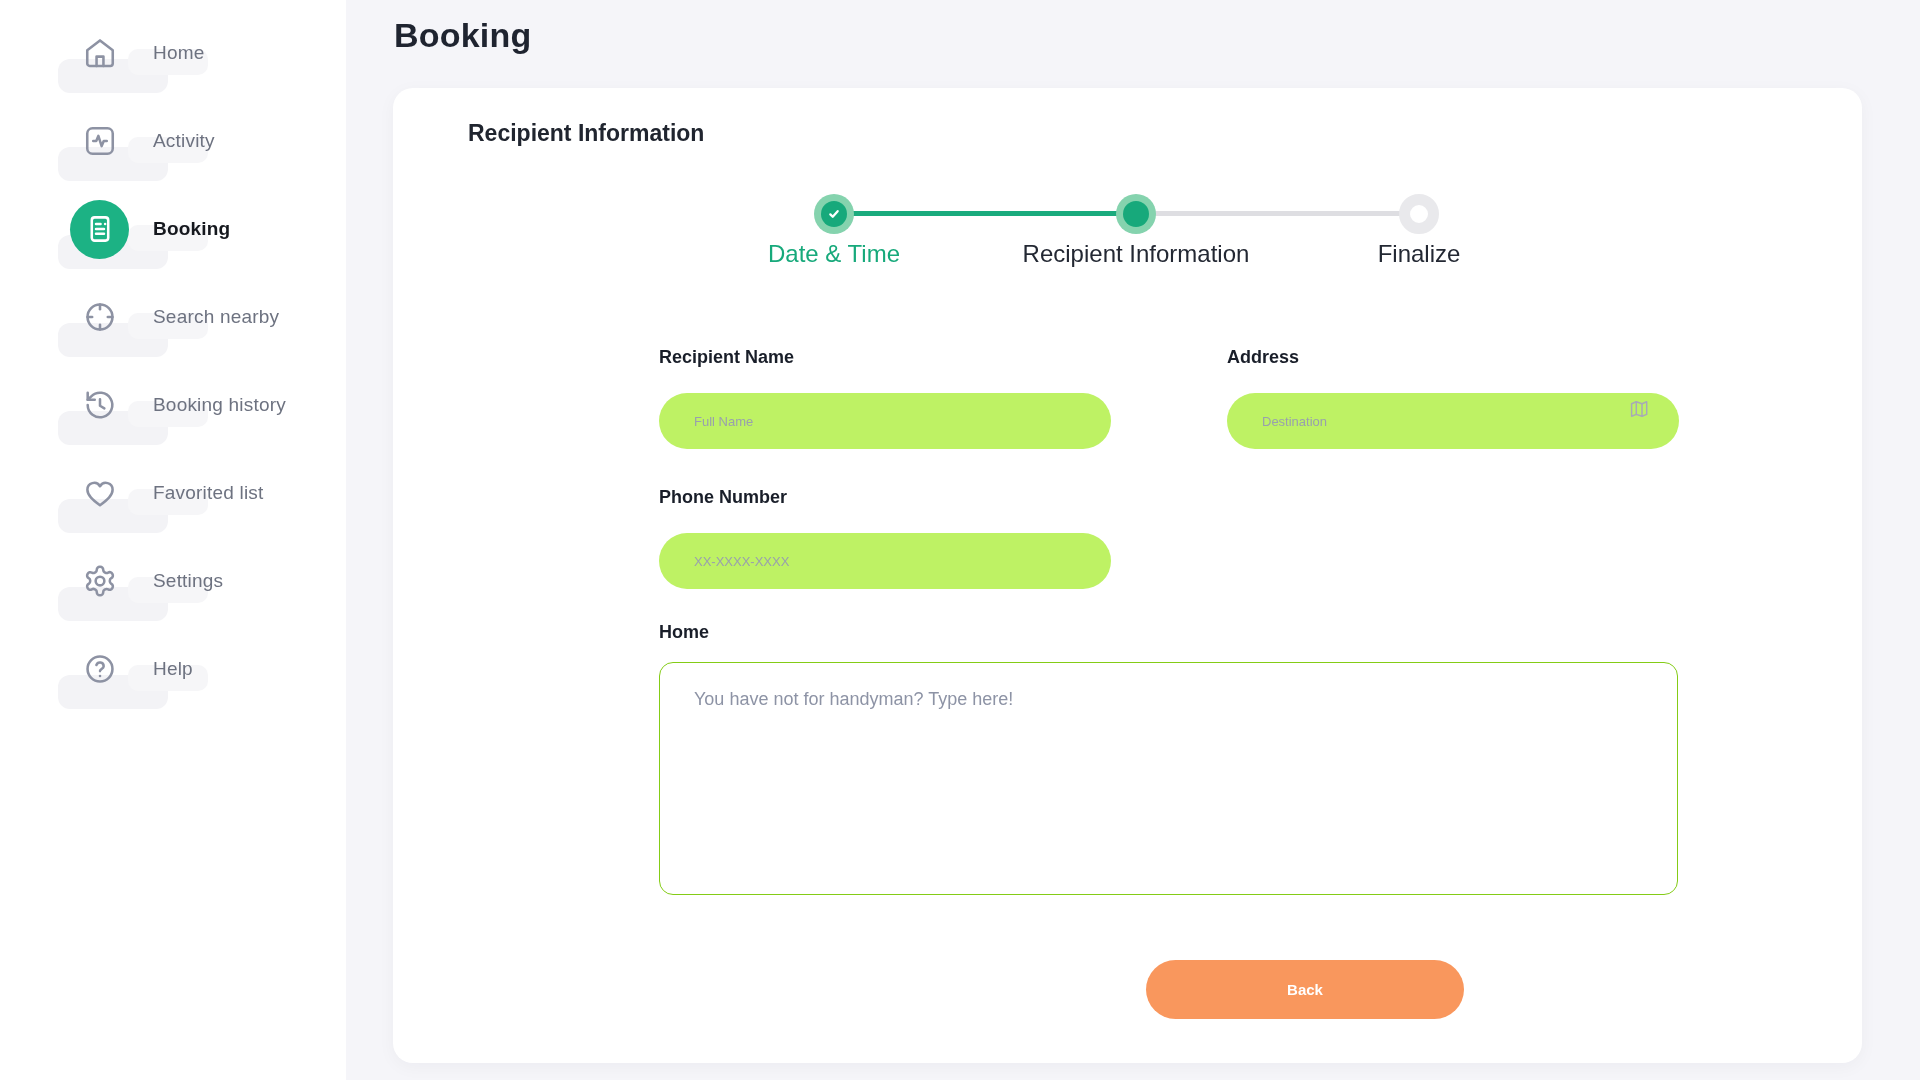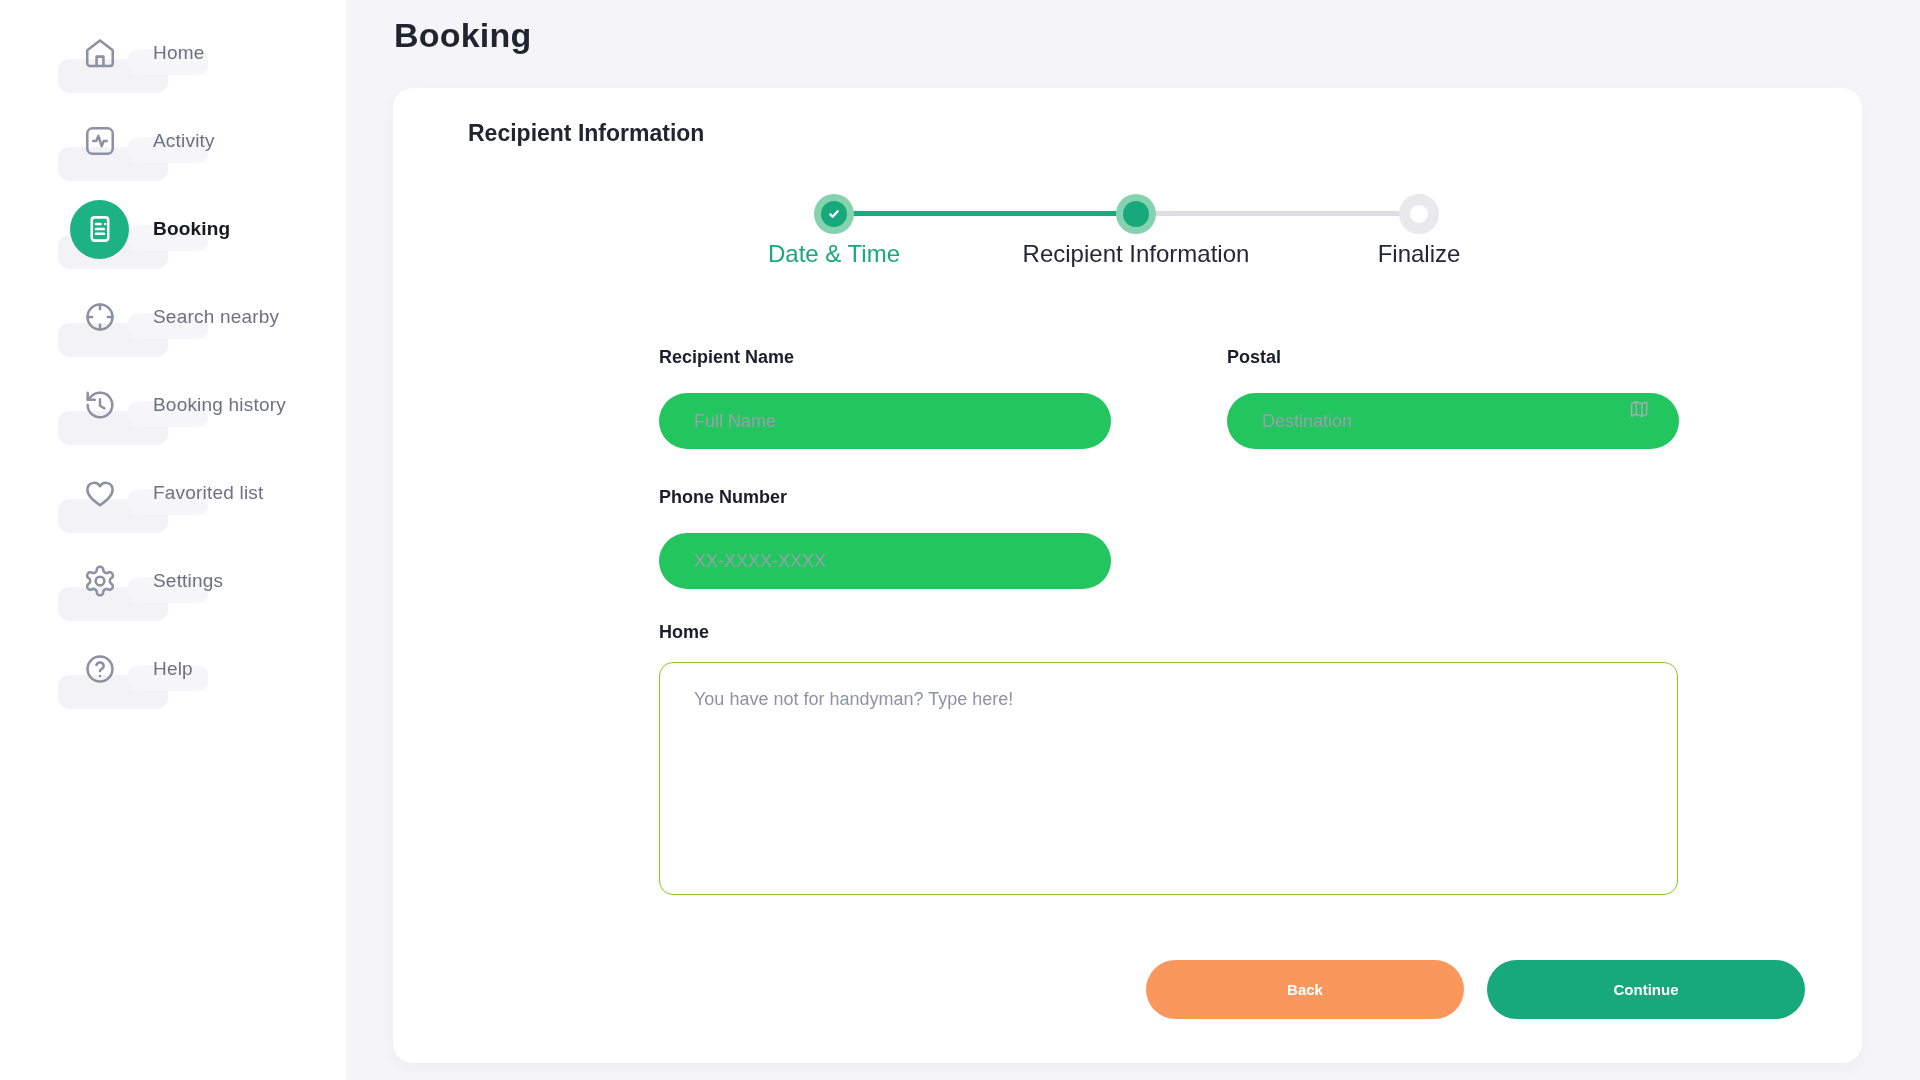--- a/index.html
+++ b/index.html
@@ -91,22 +91,22 @@
   .field-group { position:absolute; width:452px; }
   .fg-name    { left:266px; top:258px; }
   .fg-address { left:834px; top:258px; }
   .fg-phone   { left:266px; top:398px; }
   .fg-zip     { left:834px; top:398px; }
   .field-label {
     display:block; font-size:18px; font-weight:700; color:#191e29; line-height:22px;
   }
   .text-input {
     margin-top:25px; width:100%; height:56px;
-    background:#22c55e; border:none; border-radius:28px;
-    padding:0 64px 0 35px; font-size:18px; color:#30364a;
+    background:#bef264; border:none; border-radius:28px;
+    padding:0 64px 0 35px; font-size:13px; color:#30364a;
     font-family:"Liberation Sans", sans-serif;
     outline:none;
   }
   .text-input::placeholder { color:#99a0ad; opacity:1; }
   .input-wrap { position:relative; }
   .trail-icon {
     position:absolute; right:28px; top:50%; margin-top:-12px;
     width:24px; height:24px; cursor:pointer;
   }
 
@@ -254,21 +254,21 @@
       </div>
 
       <div class="field-group fg-name">
         <label class="field-label">Recipient Name</label>
         <div class="input-wrap">
           <input class="text-input" type="text" placeholder="Full Name" style="">
         </div>
       </div>
 
       <div class="field-group fg-address">
-        <label class="field-label">Postal</label>
+        <label class="field-label">Address</label>
         <div class="input-wrap">
           <input class="text-input" type="text" placeholder="Destination" style="">
           <span class="trail-icon">
             <svg width="24" height="24" viewBox="0 0 24 24" fill="none" stroke="#a7aab6" stroke-width="1.5" stroke-linecap="round" stroke-linejoin="round">
               <path d="M9.3 4.8 15 6.7l4.7-1.9v12.6L15 19.3l-5.7-1.9-4.7 1.9V6.7Z"></path>
               <path d="M9.3 4.8v12.6"></path>
                 <path d="M15 6.7v12.6"></path>
             </svg>
           </span>
         </div>
@@ -281,17 +281,16 @@
         </div>
       </div>
 
 
       <div class="fg-notes">
         <label class="field-label">Home</label>
         <textarea class="notes-area" placeholder="You have not for handyman? Type here!" style=""></textarea>
       </div>
 
       <button class="btn btn-back">Back</button>
-      <button class="btn btn-continue">Continue</button>
     </section>
   </main>
 
 </div>
 
 </body></html>

